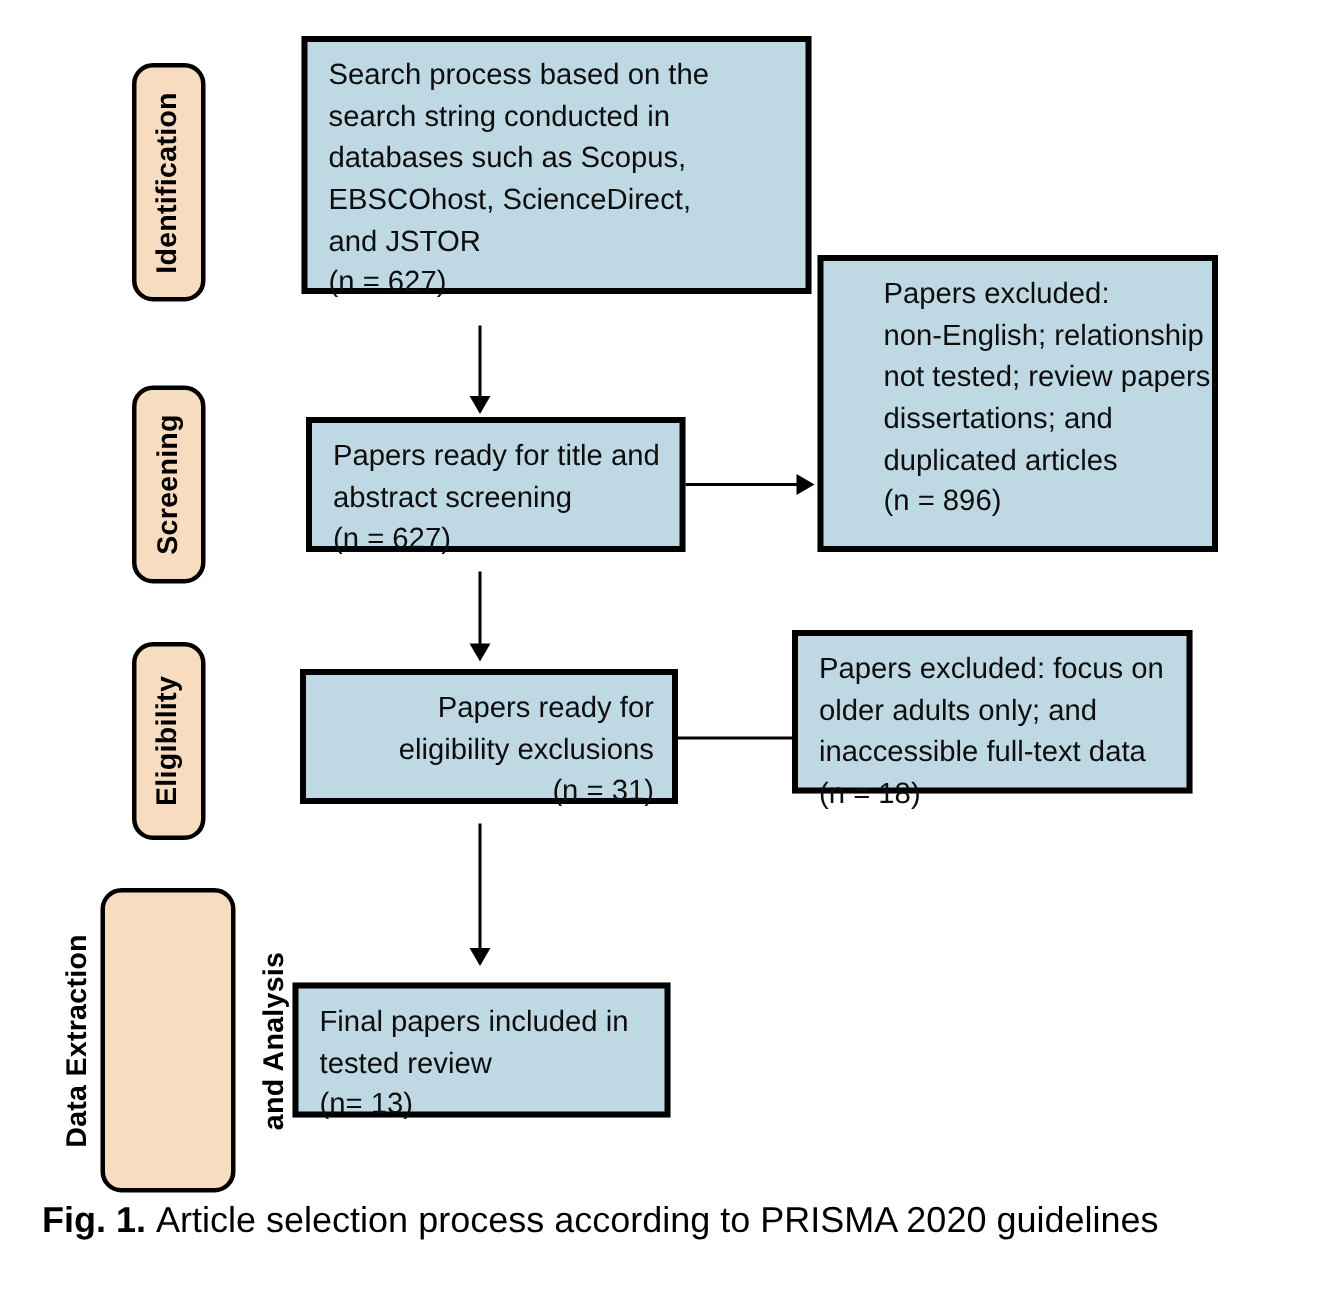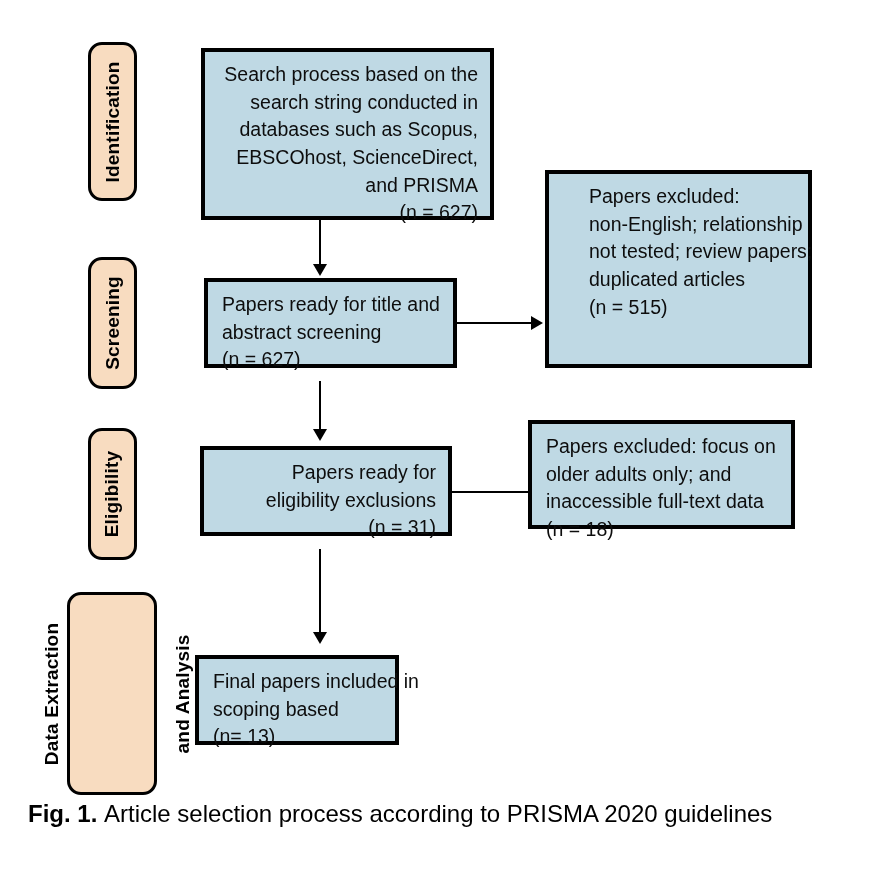--- a/index.html
+++ b/index.html
@@ -115,47 +115,48 @@
 
   <div class="stage-label" style="left:88px; top:428px; width:49px; height:132px;">
     <span class="rot">Eligibility</span>
   </div>
 
   <div class="stage-label two-line" style="left:67px; top:592px; width:90px; height:203px;">
     <span class="rot">Data Extraction</span>
     <span class="rot">and Analysis</span>
   </div>
 
-  <div class="box" style="left:201px; top:48px; width:293px; height:172px;text-align:right;">
+  <div class="box" style="left:201px; top:24px; width:340px; height:172px;">
     <span class="ln">Search process based on the</span>
     <span class="ln">search string conducted in</span>
     <span class="ln">databases such as Scopus,</span>
     <span class="ln">EBSCOhost, ScienceDirect,</span>
-    <span class="ln">and PRISMA</span>
+    <span class="ln">and JSTOR</span>
     <span class="ln">(n = 627)</span>
   </div>
 
   <div class="vline" style="left:319px; top:217px; height:50px;"></div>
   <div class="vhead" style="left:313px; top:264px;"></div>
 
   <div class="box" style="left:204px; top:278px; width:253px; height:90px;">
     <span class="ln">Papers ready for title and</span>
     <span class="ln">abstract screening</span>
     <span class="ln">(n = 627)</span>
   </div>
 
   <div class="hline" style="left:457px; top:322px; width:76px;"></div>
   <div class="hhead" style="left:531px; top:316px;"></div>
 
   <div class="box" style="left:545px; top:170px; width:267px; height:198px;padding-left:40px;">
     <span class="ln">Papers excluded:</span>
     <span class="ln">non-English; relationship</span>
     <span class="ln">not tested; review papers;</span>
+    <span class="ln">dissertations; and</span>
     <span class="ln">duplicated articles</span>
-    <span class="ln">(n = 515)</span>
+    <span class="ln">(n = 896)</span>
   </div>
 
   <div class="vline" style="left:319px; top:381px; height:50px;"></div>
   <div class="vhead" style="left:313px; top:429px;"></div>
 
   <div class="box" style="left:200px; top:446px; width:252px; height:90px;text-align:right;">
     <span class="ln">Papers ready for</span>
     <span class="ln">eligibility exclusions</span>
     <span class="ln">(n = 31)</span>
   </div>
@@ -166,23 +167,23 @@
   <div class="box" style="left:528px; top:420px; width:267px; height:109px;">
     <span class="ln">Papers excluded: focus on</span>
     <span class="ln">older adults only; and</span>
     <span class="ln">inaccessible full-text data</span>
     <span class="ln">(n = 18)</span>
   </div>
 
   <div class="vline" style="left:319px; top:549px; height:85px;"></div>
   <div class="vhead" style="left:313px; top:632px;"></div>
 
-  <div class="box" style="left:195px; top:655px; width:204px; height:90px;">
+  <div class="box" style="left:195px; top:655px; width:252px; height:90px;">
     <span class="ln">Final papers included in</span>
-    <span class="ln">scoping based</span>
+    <span class="ln">tested review</span>
     <span class="ln">(n= 13)</span>
   </div>
 
   <div id="caption">
     <span class="fignum">Fig. 1.</span><span>&nbsp;</span><span>Article selection process according to PRISMA 2020 guidelines</span>
   </div>
 
 </div>
 
 </body></html>

